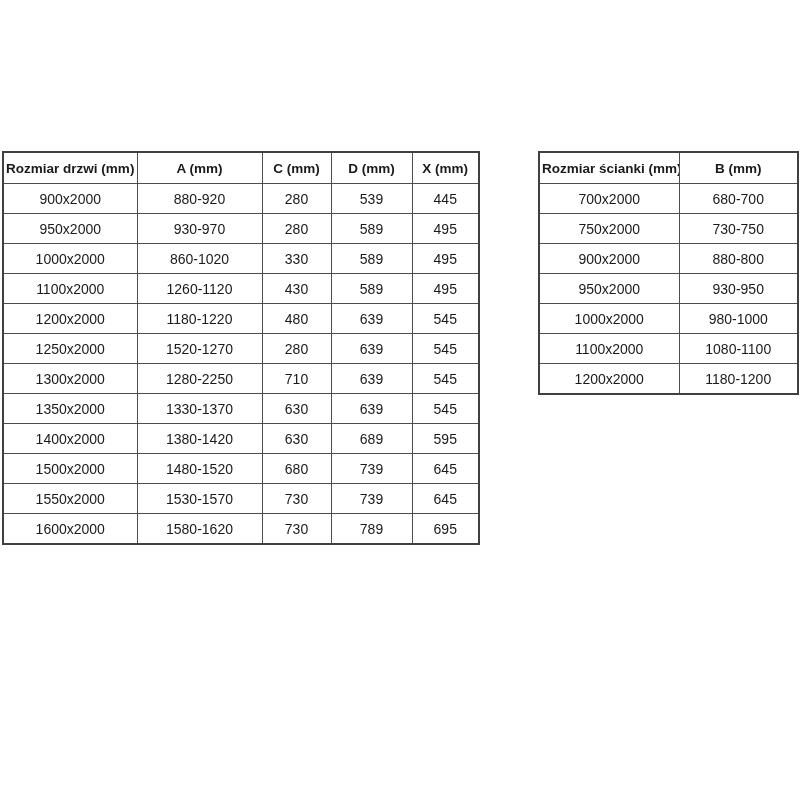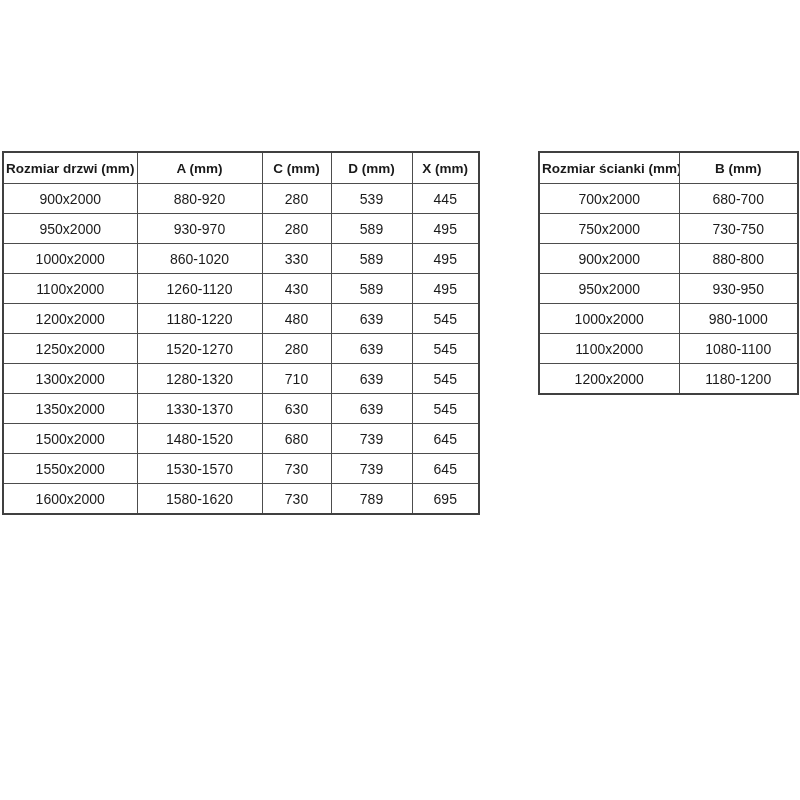--- a/index.html
+++ b/index.html
@@ -115,31 +115,38 @@
         </tr>
         <tr>
           <td>1250x2000</td>
           <td>1520-1270</td>
           <td>280</td>
           <td>639</td>
           <td>545</td>
         </tr>
         <tr>
           <td>1300x2000</td>
-          <td>1280-1320</td>
+          <td>1280-2250</td>
           <td>710</td>
           <td>639</td>
           <td>545</td>
         </tr>
         <tr>
           <td>1350x2000</td>
           <td>1330-1370</td>
           <td>630</td>
           <td>639</td>
           <td>545</td>
+        </tr>
+        <tr>
+          <td>1400x2000</td>
+          <td>1380-1420</td>
+          <td>630</td>
+          <td>689</td>
+          <td>595</td>
         </tr>
         <tr>
           <td>1500x2000</td>
           <td>1480-1520</td>
           <td>680</td>
           <td>739</td>
           <td>645</td>
         </tr>
         <tr>
           <td>1550x2000</td>

